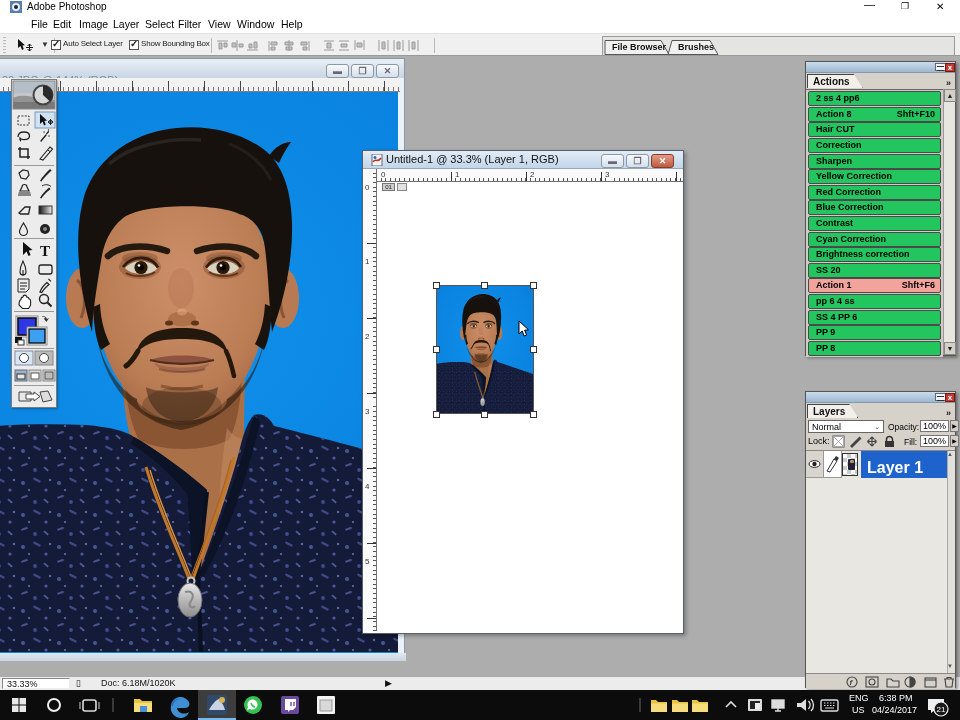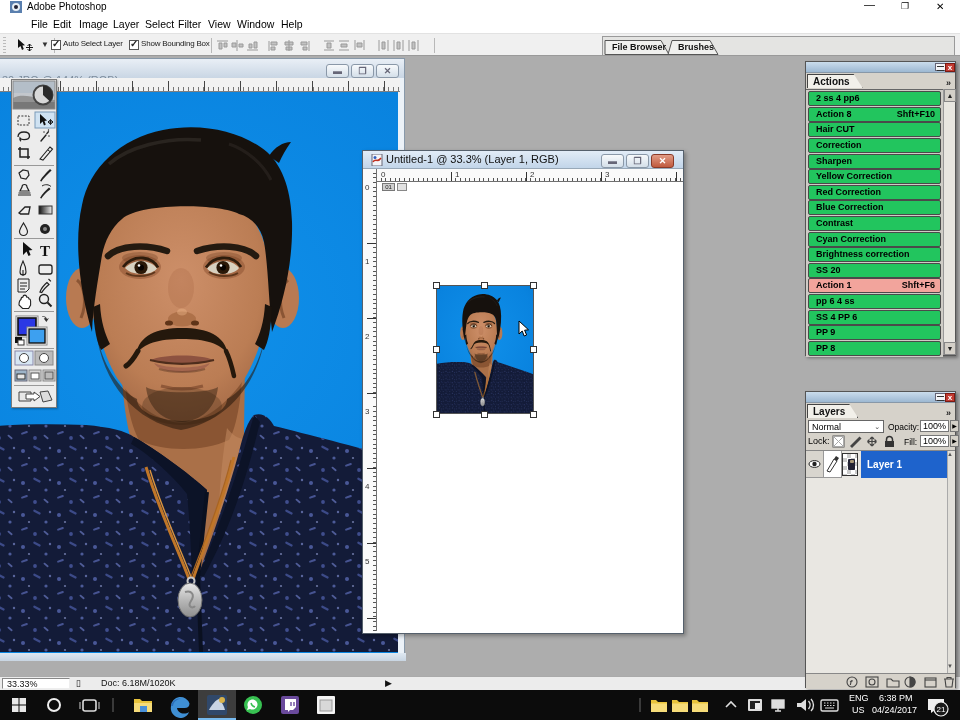--- a/index.html
+++ b/index.html
@@ -514,21 +514,21 @@
               <circle cx="8.5" cy="13" r="2.2" fill="#222"></circle>
             </svg></div>
         <div class="lcell" style="left:18px;background:#fff"><svg width="17" height="25" viewBox="0 0 17 25">
               <path d="M3,20 L10,8 L13,10 L6,21 Z" fill="none" stroke="#333"></path>
               <path d="M10,8 l2,-3 l3,2 l-2,3 Z" fill="#333"></path>
             </svg></div>
         <div class="thumbw" style="background:repeating-conic-gradient(#cbcbcb 0 25%,#fff 0 50%) 0 0/8px 8px">
           <div style="position:absolute;left:5px;top:5px;width:7px;height:11px;background:#223;border-radius:1px"></div>
           <div style="position:absolute;left:6.5px;top:6px;width:4px;height:3px;background:#a97;border-radius:1px"></div>
         </div>
-        <span class="abs" style="left:61px;top:8px;font-size:10px;font-weight:bold;color:#fff">Layer 1</span>
+        <span class="abs" style="left:61px;top:8px;font-size:16px;font-weight:bold;color:#fff">Layer 1</span>
       </div>
 
 
       <div class="abs" style="left:141px;top:0;width:8px;height:223px;background:#e2e0da;border-left:1px solid #aaa"></div>
       <span class="abs" style="left:141px;top:0px;font-size:6px;color:#555">▲</span>
       <span class="abs" style="left:141px;top:212px;font-size:6px;color:#555">▼</span>
     </div>
 
     <div class="abs" style="left:0;top:281px;width:149px;height:16px;background:#d6d2ca;border-top:1px solid #888">
       <svg width="149" height="16" viewBox="0 0 149 16">

